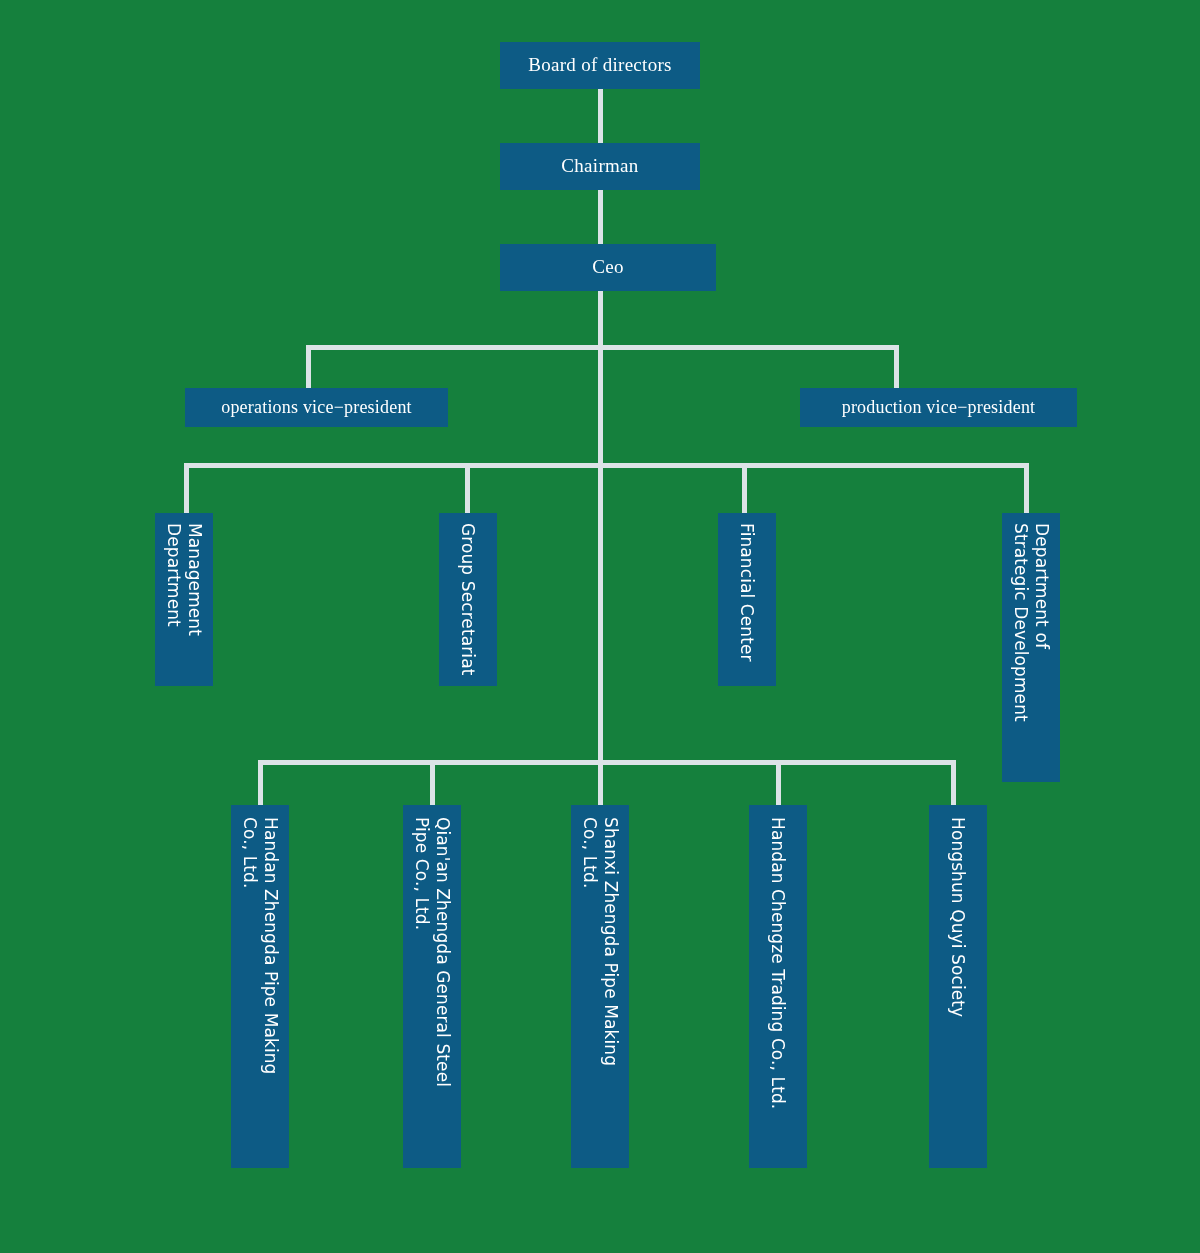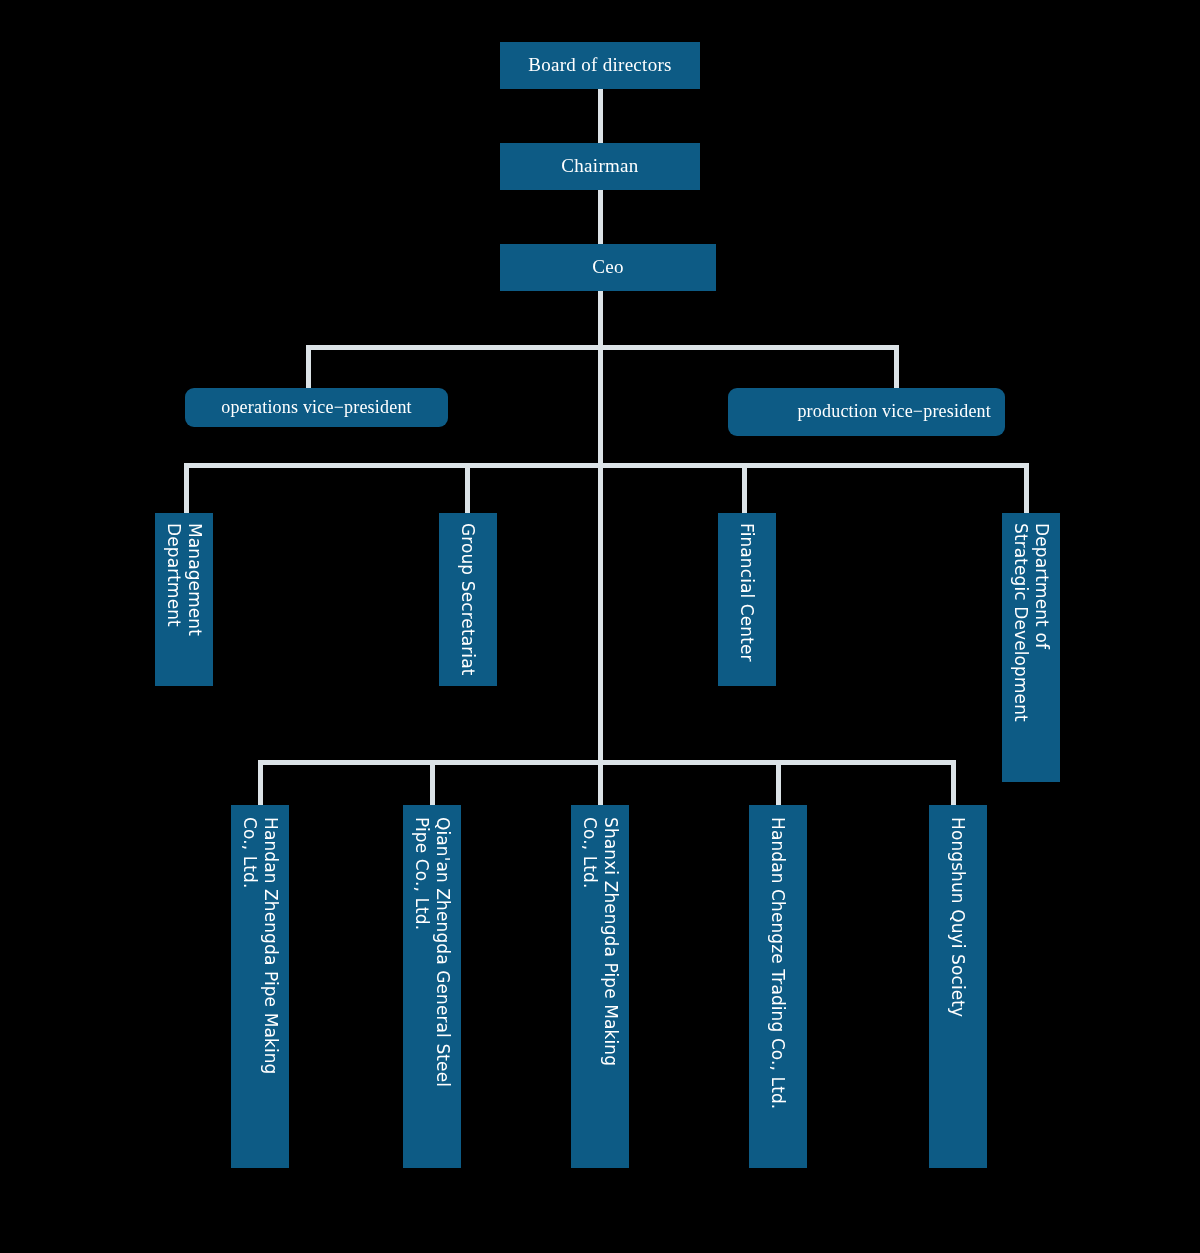--- a/index.html
+++ b/index.html
@@ -10,21 +10,21 @@
   }
   body {
     font-family: "Liberation Sans", sans-serif;
     -webkit-font-smoothing: antialiased;
   }
 
   #org-chart {
     position: relative;
     width: 1200px;
     height: 1253px;
-    background: #000000;
+    background: #15803d;
     overflow: hidden;
   }
 
   
   .conn {
     position: absolute;
     background: #dce3e7;
   }
   .conn-v { width: 5px; }
   .conn-h { height: 5px; }
@@ -49,21 +49,20 @@
     font-weight: 400;
     line-height: 1.2;
   }
   .node-vp {
     font-family: "Liberation Serif", "DejaVu Serif", serif;
     font-size: 18px;
     letter-spacing: 0.2px;
     font-weight: 400;
     line-height: 1.2;
     padding: 0 14px;
-    border-radius: 9px;
   }
 
   
   .node-vert {
     font-family: "DejaVu Sans", "Liberation Sans", sans-serif;
     font-size: 17px;
     font-weight: 400;
     padding: 10px 0;
     align-items: flex-start;
     justify-content: center;
@@ -129,21 +128,21 @@
     <span>Chairman</span>
   </div>
 
   <div class="node node-top" style="left:500px; top:244px; width:216px; height:47px;">
     <span>Ceo</span>
   </div>
 
   <div class="node node-vp" style="left:185px; top:388px; width:263px; height:39px;">
     <span>operations vice−president</span>
   </div>
-  <div class="node node-vp" style="left:728px; top:388px; width:277px; height:48px;justify-content:flex-end;">
+  <div class="node node-vp" style="left:800px; top:388px; width:277px; height:39px;">
     <span>production vice−president</span>
   </div>
 
   <div class="node node-vert" style="left:155px; top:513px; width:58px; height:173px;">
     <span class="vtext">Management
 Department</span>
   </div>
   <div class="node node-vert" style="left:439px; top:513px; width:58px; height:173px;">
     <span class="vtext">Group Secretariat</span>
   </div>

